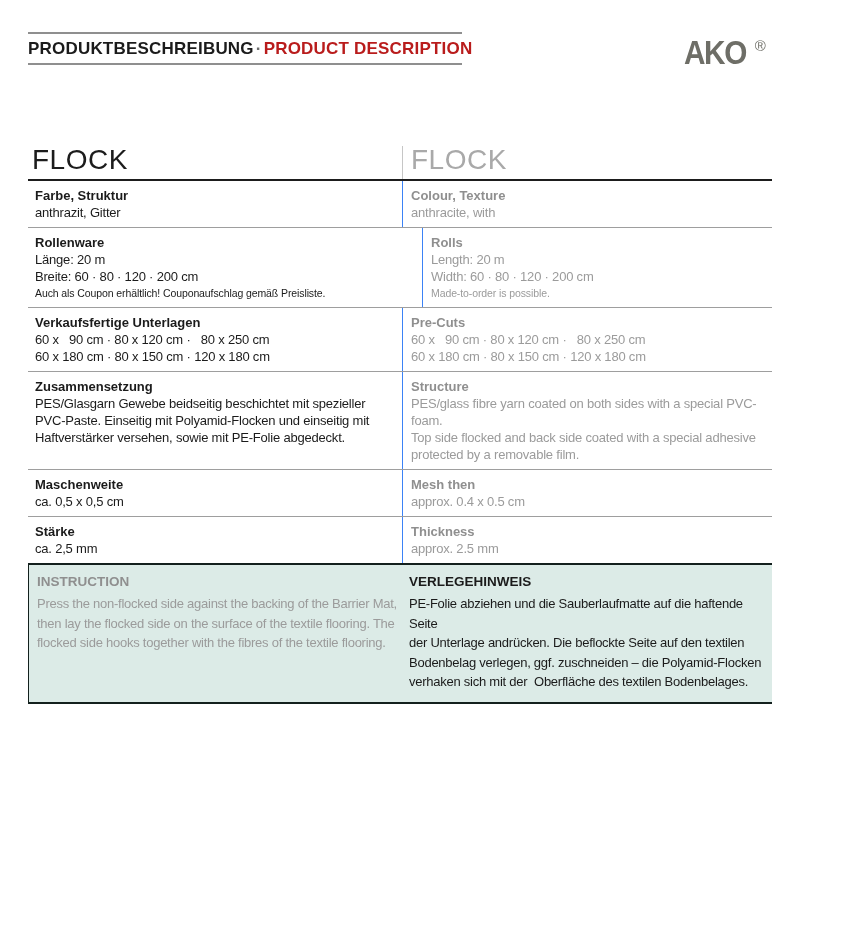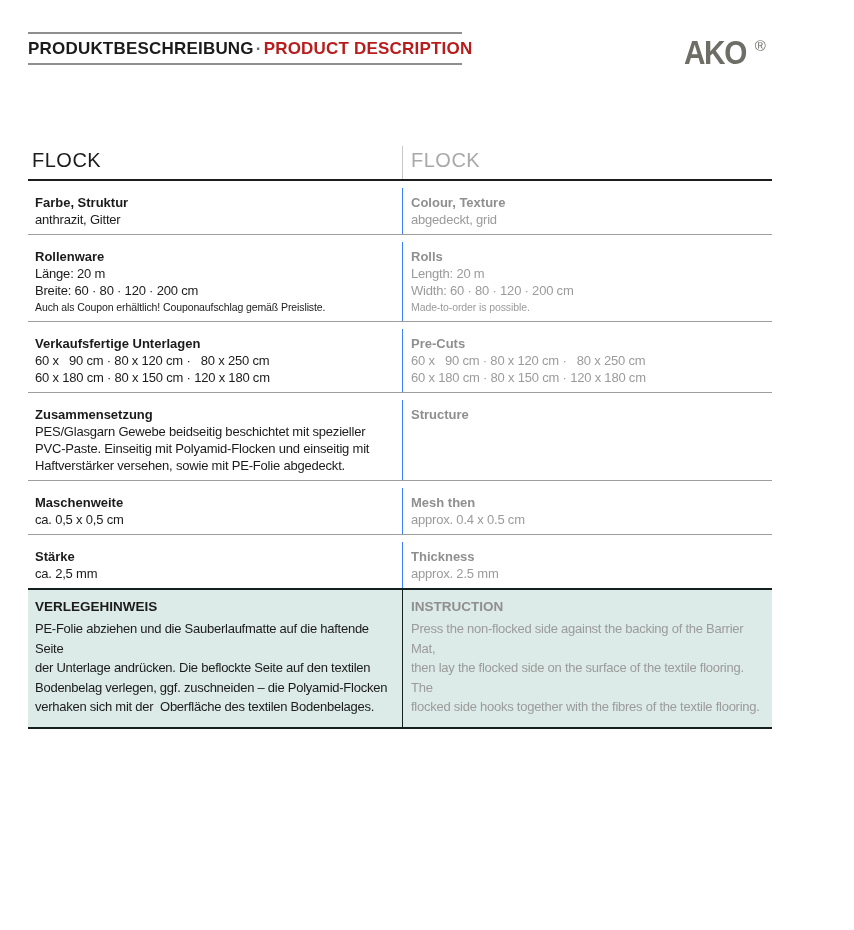--- a/index.html
+++ b/index.html
@@ -29,33 +29,33 @@
   .logo .reg { display:inline-block; font-size:15px; font-weight:normal; letter-spacing:0;
     position:relative; top:-13px; left:2px; transform:none; }
 
   
   .table { position:absolute; left:28px; top:143px; width:744px; }
   .grid-row { display:grid; grid-template-columns:374px 370px; }
 
   .title-row { border-bottom:2px solid #1d1d1d; height:38px; align-items:end; }
   .title-cell { padding:0 0 5px 4px; }
   .title-cell.en { border-left:1px solid #c6c6c6; padding-left:8px; }
-  .flock { font-size:20px; line-height:28px; letter-spacing:0.5px; font-weight:400; }
+  .flock { font-size:28px; line-height:28px; letter-spacing:0.5px; font-weight:400; }
   .flock.de { color:#1c1c1c; }
   .flock.en { color:#a9a9a9; }
 
-  .spec-row { border-bottom:1px solid #9e9e9e;margin-top:7px; }
+  .spec-row { border-bottom:1px solid #9e9e9e; }
   .cell { padding:6px 4px 6px 7px; }
   .cell.en { border-left:1px solid #3b82f6; padding-left:8px; }
   .label { font-weight:bold; font-size:13px; line-height:17px; }
   .value { font-size:13px; line-height:17px; white-space:pre-wrap; letter-spacing:-0.2px; }
   .note  { font-size:10.5px; line-height:15px; margin-top:1px; letter-spacing:-0.1px; }
   .cell.en .label { color:#8f8f8f; }
   .cell.en .value, .cell.en .note { color:#9b9b9b; }
-  .h45 { min-height:45px; } .h76 { min-height:76px; } .h64 { min-height:64px; }
+  .h45 { min-height:45px; } .h76 { min-height:76px;gap:20px; } .h64 { min-height:64px; }
   .h77 { min-height:77px; } .h47 { min-height:47px; } .h43 { min-height:43px; }
 
   
   .instruction-row {
     background:#dcebe7;
     border-top:2px solid #13201d; border-bottom:2px solid #13201d;
     min-height:95px;
   }
   .instruction-row .cell { padding:8px 5px 10px 7px; }
   .instruction-row .cell.en { border-left:1px solid #13201d; padding-left:8px; }
@@ -87,21 +87,21 @@
     </div>
   </div>
 
   <section class="grid-row spec-row h45">
     <div class="cell de">
       <div class="label">Farbe, Struktur</div>
       <div class="value">anthrazit, Gitter</div>
     </div>
     <div class="cell en">
       <div class="label">Colour, Texture</div>
-      <div class="value">abgedeckt, grid</div>
+      <div class="value">anthracite, with</div>
     </div>
   </section>
 
   <section class="grid-row spec-row h76">
     <div class="cell de">
       <div class="label">Rollenware</div>
       <div class="value">Länge: 20 m
 Breite: 60 · 80 · 120 · 200 cm</div>
       <div class="note">Auch als Coupon erhältlich! Couponaufschlag gemäß Preisliste.</div>
     </div>
@@ -128,20 +128,23 @@
 
   <section class="grid-row spec-row h77">
     <div class="cell de">
       <div class="label">Zusammensetzung</div>
       <div class="value">PES/Glasgarn Gewebe beidseitig beschichtet mit spezieller
 PVC-Paste. Einseitig mit Polyamid-Flocken und einseitig mit
 Haftverstärker versehen, sowie mit PE-Folie abgedeckt.</div>
     </div>
     <div class="cell en">
       <div class="label">Structure</div>
+      <div class="value">PES/glass fibre yarn coated on both sides with a special PVC-foam.
+Top side flocked and back side coated with a special adhesive
+protected by a removable film.</div>
     </div>
   </section>
 
   <section class="grid-row spec-row h47">
     <div class="cell de">
       <div class="label">Maschenweite</div>
       <div class="value">ca. 0,5 x 0,5 cm</div>
     </div>
     <div class="cell en">
       <div class="label">Mesh then</div>
@@ -154,28 +157,28 @@
       <div class="label">Stärke</div>
       <div class="value">ca. 2,5 mm</div>
     </div>
     <div class="cell en">
       <div class="label">Thickness</div>
       <div class="value">approx. 2.5 mm</div>
     </div>
   </section>
 
   <section class="grid-row instruction-row">
+    <div class="cell en">
+      <div class="instr-label">INSTRUCTION</div>
+      <div class="instr-body">Press the non-flocked side against the backing of the Barrier Mat,
+then lay the flocked side on the surface of the textile flooring. The
+flocked side hooks together with the fibres of the textile flooring.</div>
+    </div>
     <div class="cell de">
       <div class="instr-label">VERLEGEHINWEIS</div>
       <div class="instr-body">PE-Folie abziehen und die Sauberlaufmatte auf die haftende Seite
 der Unterlage andrücken. Die beflockte Seite auf den textilen
 Bodenbelag verlegen, ggf. zuschneiden – die Polyamid-Flocken
 verhaken sich mit der  Oberfläche des textilen Bodenbelages.</div>
     </div>
-    <div class="cell en">
-      <div class="instr-label">INSTRUCTION</div>
-      <div class="instr-body">Press the non-flocked side against the backing of the Barrier Mat,
-then lay the flocked side on the surface of the textile flooring. The
-flocked side hooks together with the fibres of the textile flooring.</div>
-    </div>
   </section>
 
 </main>
 
 </body></html>

